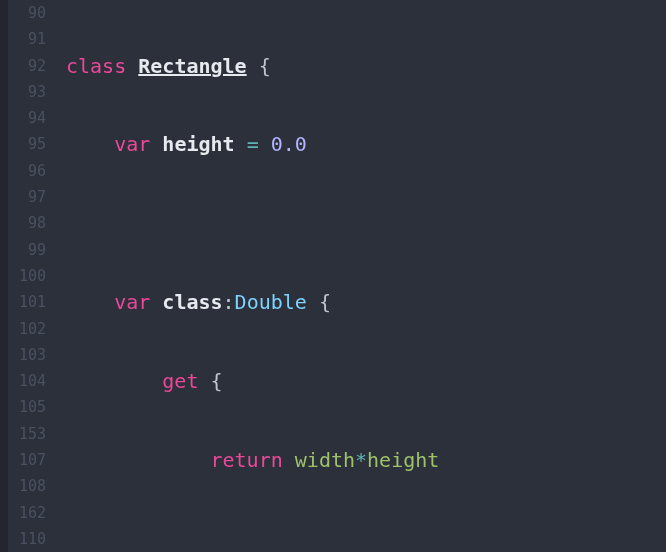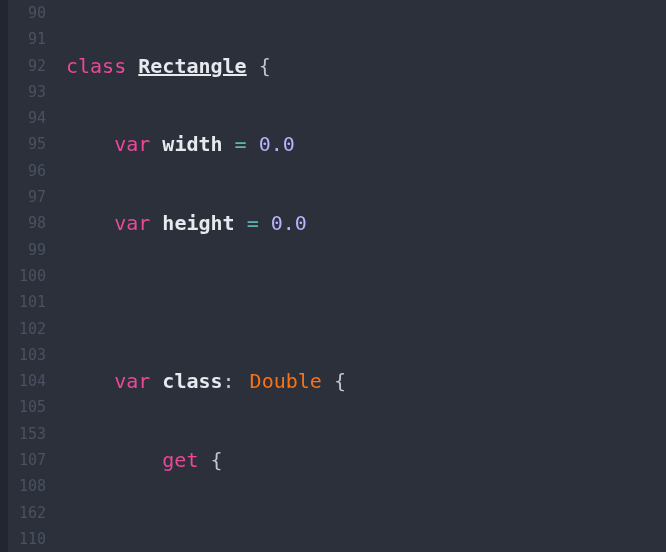--- a/index.html
+++ b/index.html
@@ -39,21 +39,21 @@
     padding-left: 14px;
     white-space: pre;
     color: #c0c5ce;
   }
   .code .row { height: 26.3px; line-height: 26.3px; }
   
   .kw     { color: #ec4899; }  
   .def    { color: #e6e9ee; font-weight: 600; text-decoration: underline; } 
   .prop   { color: #e6e9ee; font-weight: 600; } 
   .num    { color: #b5b4ff; }  
-  .type   { color: #f97316; margin-left: 15px; }  
+  .type   { color: #7dd3fc; }  
   .ident  { color: #9ec16a; }  
   .op     { color: #5fb3b3; }  
   .punc   { color: #c0c5ce; }  
 </style>
 </head>
 <body>
 
 <div class="editor">
   <div class="left-stripe"></div>
   <div class="gutter">
@@ -75,25 +75,25 @@
     <div class="ln">105</div>
     <div class="ln">153</div>
     <div class="ln">107</div>
     <div class="ln">108</div>
     <div class="ln">162</div>
     <div class="ln">110</div>
   </div>
 
   <div class="code">
     <div class="row"><span class="kw">class</span><span> </span><span class="def">Rectangle</span><span> </span><span class="punc">{</span></div>
-    <div class="row"><span>    </span><span class="kw">var</span><span> </span><span class="prop">width</span><span> </span><span class="op">=</span><span> </span><span class="num">0.0</span></div>
     <div class="row"><span>    </span><span class="kw">var</span><span> </span><span class="prop">height</span><span> </span><span class="op">=</span><span> </span><span class="num">0.0</span></div>
     <div class="row"><span></span></div>
     <div class="row"><span>    </span><span class="kw">var</span><span> </span><span class="prop">class</span><span class="punc">:</span><span class="type">Double</span><span> </span><span class="punc">{</span></div>
     <div class="row"><span>        </span><span class="kw">get</span><span> </span><span class="punc">{</span></div>
+    <div class="row"><span>            </span><span class="kw">return</span><span> </span><span class="ident">width</span><span class="op">*</span><span class="ident">height</span></div>
     
     
     
     
     
     
     
     
     
     

